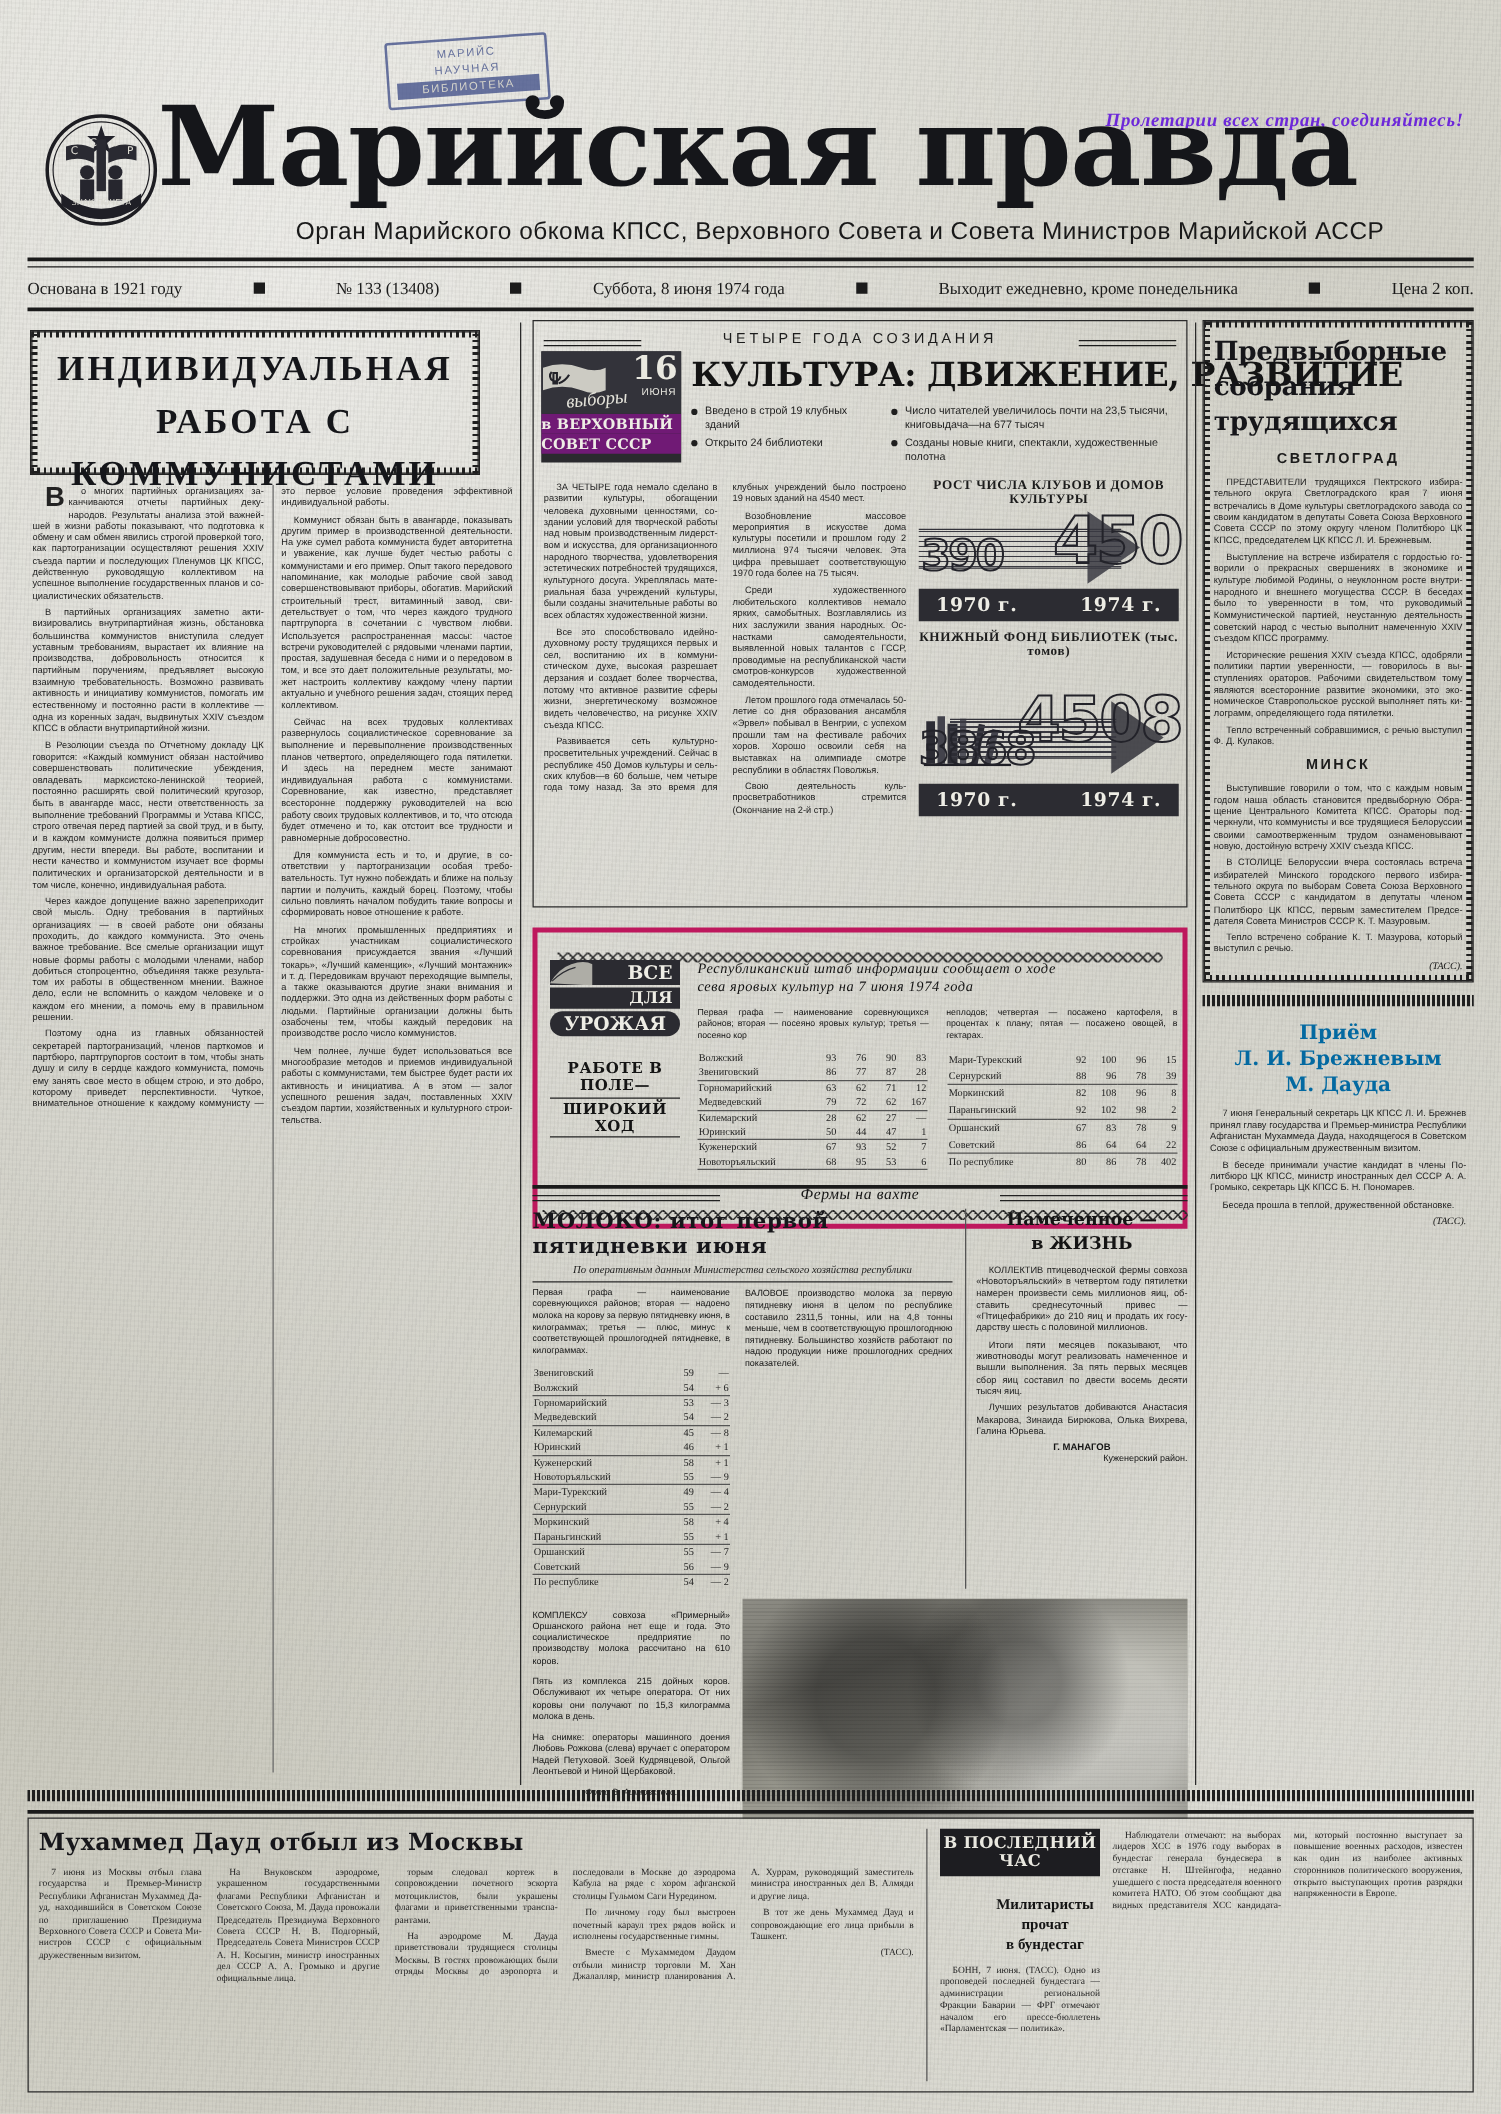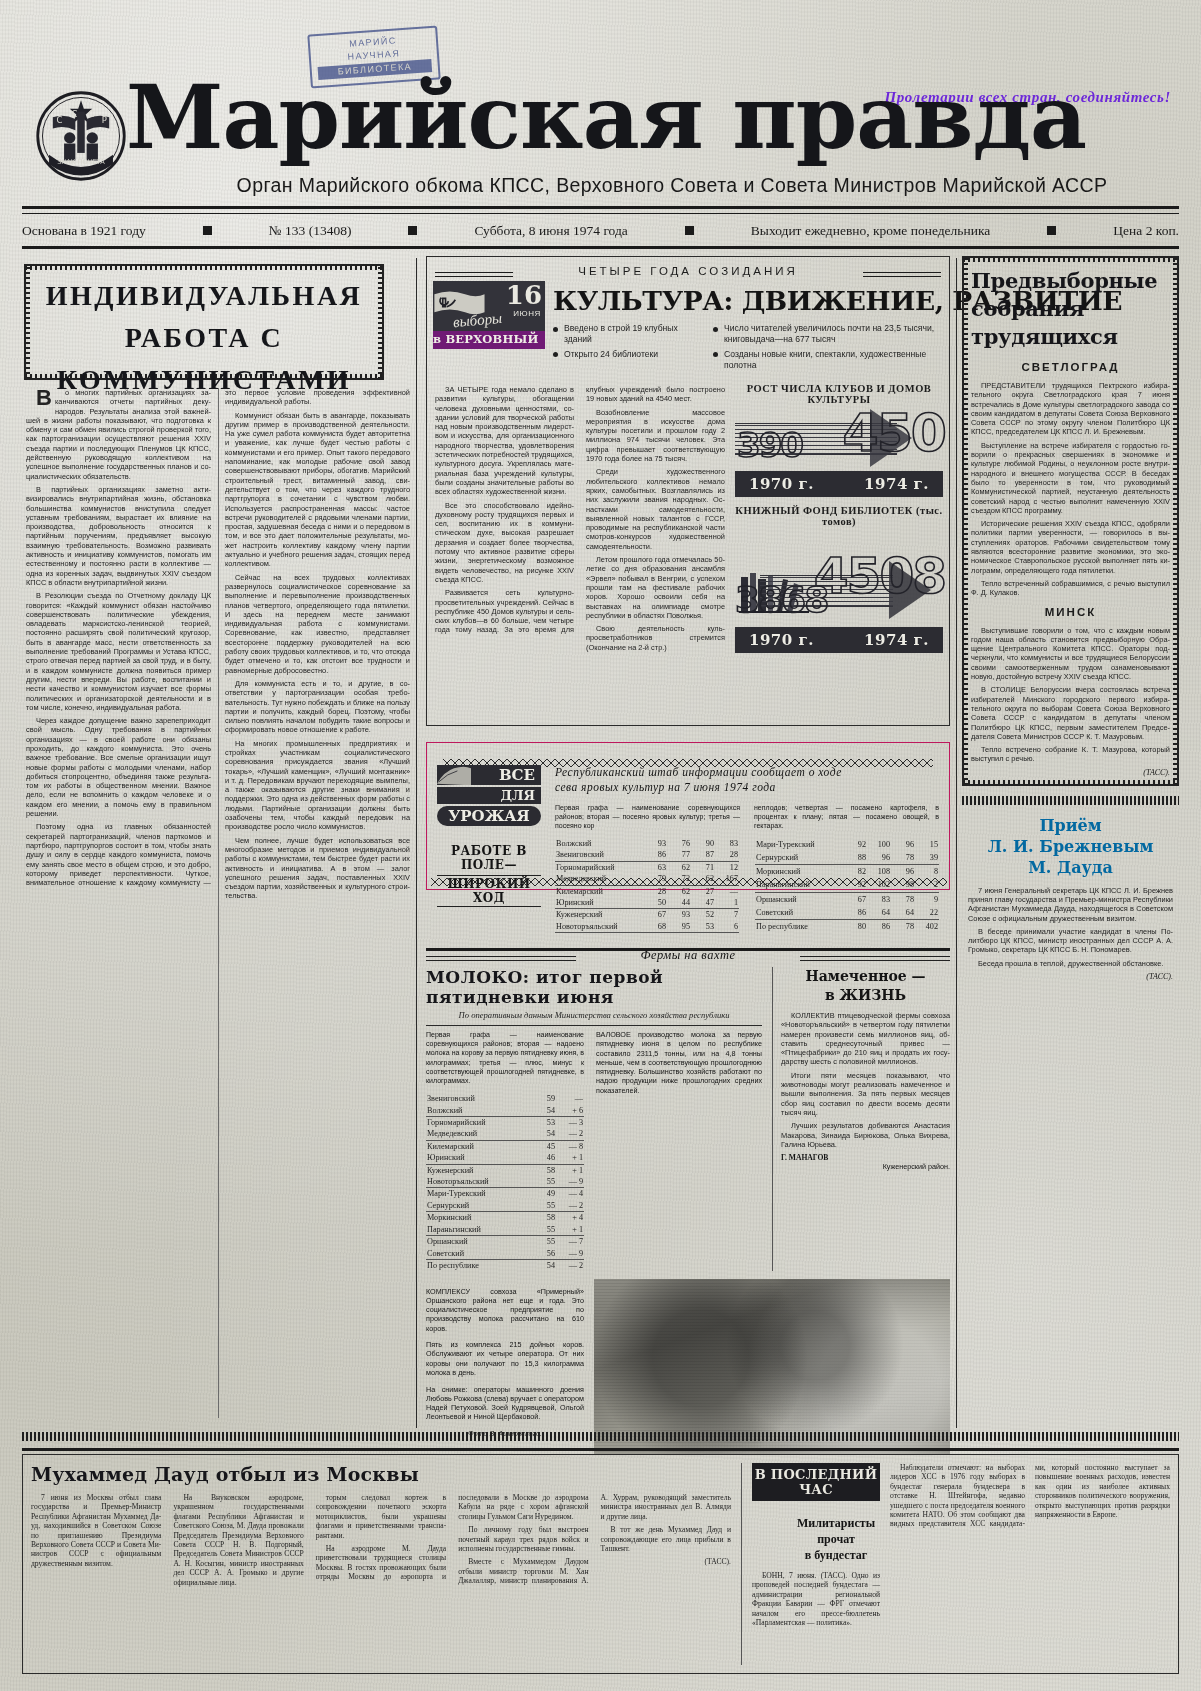--- a/index.html
+++ b/index.html
@@ -116,21 +116,21 @@
     content:"";position:absolute;top:7px;width:78px;height:3px;
     border-top:1px solid #1c1c1c;border-bottom:1px solid #1c1c1c;
   }
   .kicker::before{left:8px;}
   .kicker::after{right:8px;}
   .culture-h{
     font-family:"DejaVu Serif",serif;font-weight:bold;font-size:26.5px;letter-spacing:-.4px;
     color:#141414;white-space:nowrap;
   }
   .elect-banner{
-    position:absolute;left:6px;top:24px;width:112px;height:68px;
+    position:absolute;left:6px;top:24px;width:112px;height:89px;
     background:#2a2a2e;color:#e9e8e0;overflow:hidden;
   }
   .flagbox{position:relative;width:112px;height:50px;background:#33333a;}
   .flagbox .num{
     position:absolute;right:3px;top:1px;font-family:"DejaVu Serif",serif;font-weight:bold;
     font-size:26px;color:#e9e8e0;line-height:26px;
   }
   .flagbox .mo{position:absolute;right:4px;top:28px;font-family:"Liberation Sans",sans-serif;font-size:8px;letter-spacing:.6px;}
   .flagbox .vyb{position:absolute;left:20px;top:31px;font-family:"Liberation Serif",serif;font-style:italic;font-size:15px;color:#e4e3da;transform:rotate(-5deg);}
   .elect-banner .bar{background:#701a75;color:#efeee6;font-family:"DejaVu Serif",serif;font-weight:bold;
@@ -366,21 +366,21 @@
           <div class="bignum" style="position:absolute;left:0;top:18px;font-size:36px;">3868</div>
           <div class="bignum" style="position:absolute;right:-2px;top:-14px;font-size:50px;">4508</div>
         </div>
         <div class="yearbar" style="margin-top:4px;">
           <span>1970 г.</span>
           <span>1974 г.</span>
         </div>
       </div>
     </div>
 
-    <div style="position:absolute;left:4px;top:486px;width:524px;height:148px;border:1px solid #be185d;box-sizing:border-box;padding:16px;">
+    <div style="position:absolute;left:4px;top:486px;width:524px;height:241px;border:4px solid #be185d;box-sizing:border-box;padding:16px;">
       <div class="zigzag"></div>
 
       <div style="position:absolute;left:10px;top:22px;width:104px;">
         <div style="background:#2b2b31;color:#eeede5;font-family:'DejaVu Serif',serif;font-weight:bold;font-size:15px;text-align:right;padding:1px 6px 1px 30px;position:relative;overflow:hidden;">
           <svg viewBox="0 0 40 22" style="position:absolute;left:0;top:0;width:34px;height:22px;">
             <path d="M0 20 q8 -14 20 -18 q12 -4 20 0 l0 20 z" fill="#cfcec4" opacity=".8"></path>
             <path d="M2 18 q10 -10 22 -13" stroke="#2b2b31" stroke-width="1" fill="none"></path>
           </svg>
           <span>ВСЕ</span>
         </div>
@@ -623,21 +623,21 @@
         <div style="flex:1;border-left:1px solid #555;padding-left:8px;">
           <div style="font-family:'DejaVu Serif',serif;font-weight:bold;font-size:14px;line-height:19px;text-align:center;">
             <div>Намеченное —</div>
             <div>в ЖИЗНЬ</div>
           </div>
           <div class="body-txt" style="margin-top:6px;">
             <p>КОЛЛЕКТИВ птицеводче­ской фермы совхоза «Ново­торъяльский» в четвертом году пятилетки намерен произве­сти семь миллионов яиц, об­ставить среднесуточный при­вес — «Птицефабрики» до 210 яиц и продать их госу­дарству шесть с половиной миллионов.</p>
             <p>Итоги пяти месяцев пока­зывают, что животноводы мо­гут реализовать намеченное и вышли выполнения. За пять первых месяцев сбор яиц со­ставил по двести восемь де­сяти тысяч яиц.</p>
             <p>Лучших результатов доби­ваются Анастасия Макарова, Зинаида Бирюкова, Олька Вихрева, Галина Юрьева.</p>
           </div>
-          <div style="text-align:left;font-family:Liberation Serif, serif;font-size:7.6px;font-weight:bold;">Г. МАНАГОВ</div>
+          <div style="text-align:center;font-family:Liberation Sans, sans-serif;font-size:7.6px;font-weight:bold;">Г. МАНАГОВ</div>
           <div style="text-align:right;font-family:'Liberation Sans',sans-serif;font-size:7.2px;">Куженерский район.</div>
         </div>
       </div>
 
       <div style="display:flex;gap:10px;margin-top:8px;">
         <div style="flex:0 0 158px;font-family:'Liberation Sans',sans-serif;font-size:7.2px;line-height:9.3px;text-align:justify;">
           <p>КОМПЛЕКСУ совхоза «При­мерный» Оршанского района нет еще и года. Это социали­стическое предприятие по производству молока рассчитано на 610 коров.</p>
           <p>Пять из комплекса 215 дой­ных коров. Обслуживают их четыре оператора. От них коровы они получают по 15,3 килограмма молока в день.</p>
           <p>На снимке: операторы ма­шинного доения Любовь Рож­кова (слева) вручает с опера­тором Надей Петуховой. Зоей Кудрявцевой, Ольгой Леонть­евой и Ниной Щербаковой.</p>
           <p style="text-align:center;font-style:italic;">Фото В. Ашмовского.</p>

